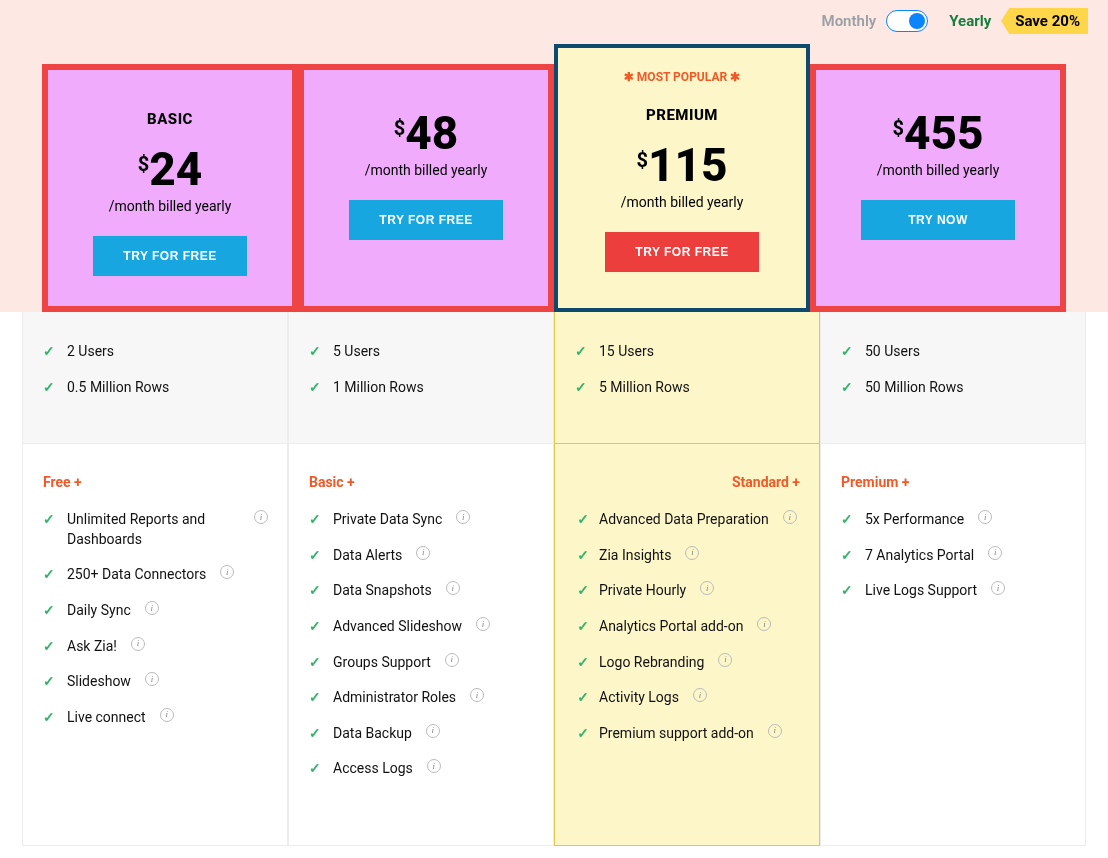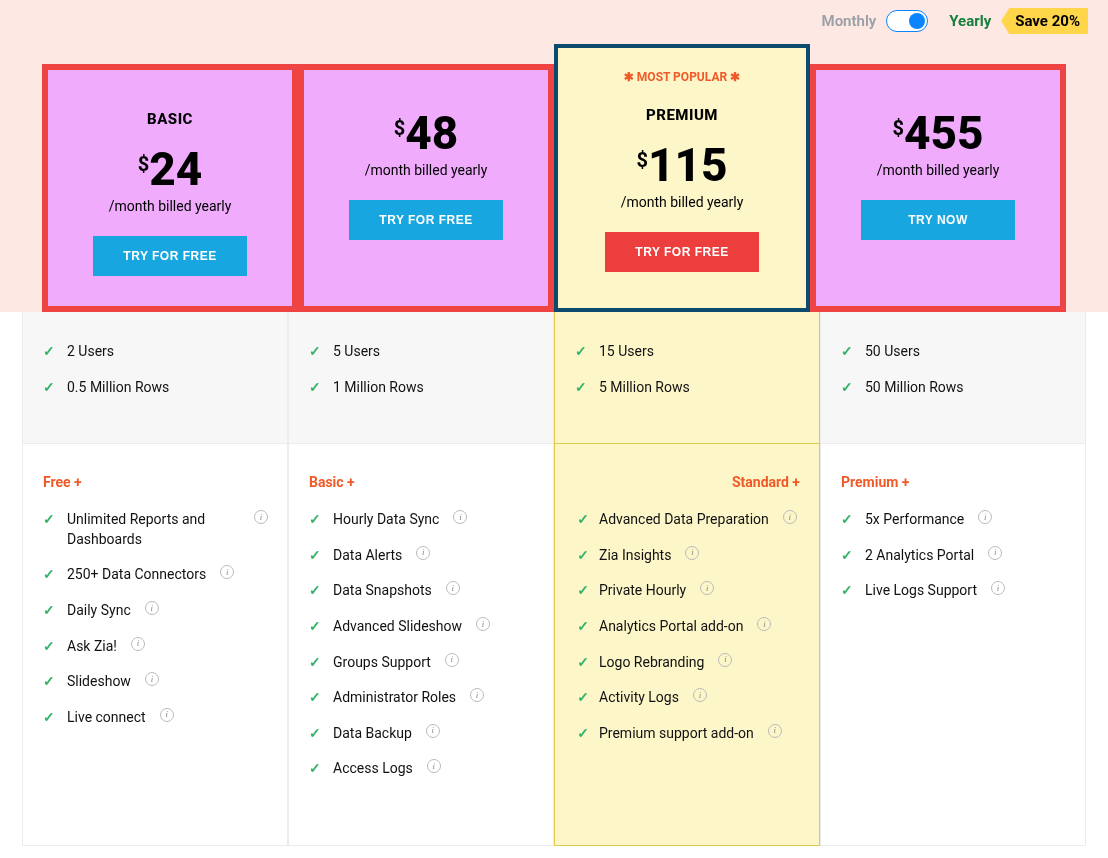--- a/index.html
+++ b/index.html
@@ -243,21 +243,21 @@
           <div class="check-item">
             <span class="check">✓</span>
             <span>Live connect </span>
             <span class="info-icon">i</span>
           </div>
         </div>
         <div class="features-cell">
           <div class="inherits-label">Basic +</div>
           <div class="check-item">
             <span class="check">✓</span>
-            <span>Hourly Data Sync </span>
+            <span>Private Data Sync </span>
             <span class="info-icon">i</span>
           </div>
           <div class="check-item">
             <span class="check">✓</span>
             <span>Data Alerts </span>
             <span class="info-icon">i</span>
           </div>
           <div class="check-item">
             <span class="check">✓</span>
             <span>Data Snapshots </span>
@@ -329,21 +329,21 @@
         </div>
         <div class="features-cell">
           <div class="inherits-label">Premium +</div>
           <div class="check-item">
             <span class="check">✓</span>
             <span>5x Performance </span>
             <span class="info-icon">i</span>
           </div>
           <div class="check-item">
             <span class="check">✓</span>
-            <span>2 Analytics Portal </span>
+            <span>7 Analytics Portal </span>
             <span class="info-icon">i</span>
           </div>
           <div class="check-item">
             <span class="check">✓</span>
             <span>Live Logs Support </span>
             <span class="info-icon">i</span>
           </div>
         </div>
       </div>
   </div>

